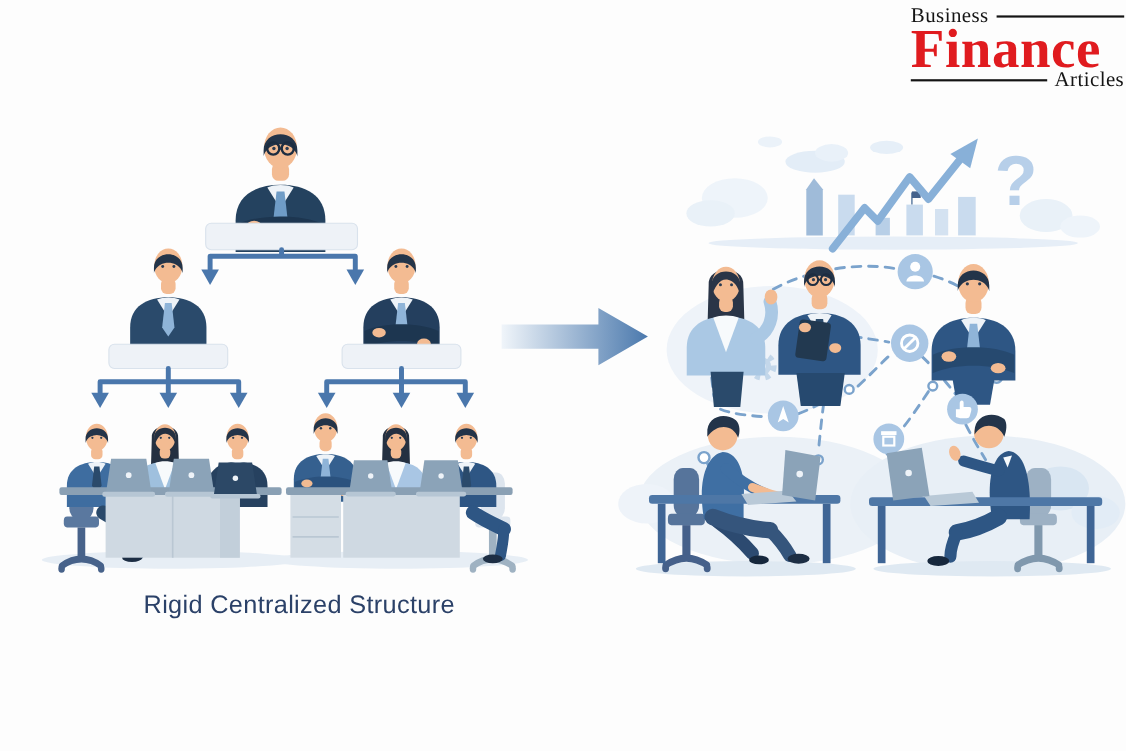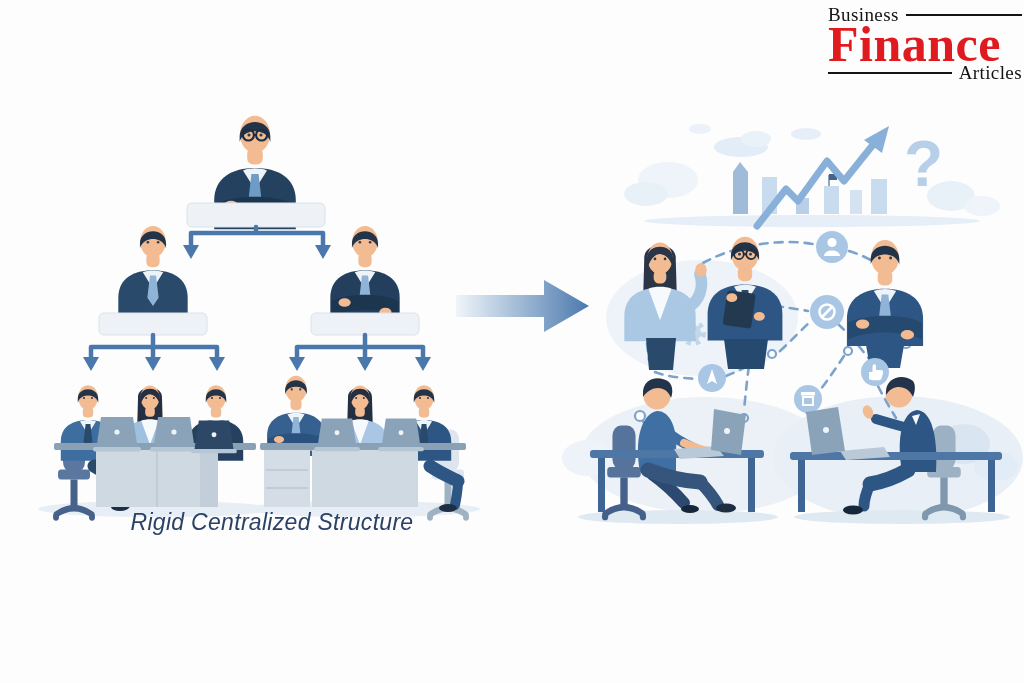--- a/index.html
+++ b/index.html
@@ -12,21 +12,21 @@
   .logo-word{font-size:19px;letter-spacing:.4px;white-space:nowrap;}
   .logo-line{flex:1;height:2.5px;background:#141414;}
   .logo-line.top{margin-left:7px;}
   .logo-line.bottom{margin-right:7px;}
   .logo-row.r1{margin-bottom:-6px;}
   .logo-finance{font-size:50px;line-height:.98;font-weight:700;color:#e01b1f;letter-spacing:.5px;}
   .logo-row.r3{margin-top:-7px;text-align:right;}
   
   .caption{position:absolute;width:400px;text-align:center;font-size:23px;color:#2b4168;
            letter-spacing:.3px;}
-  .caption-left{left:72px;top:509px;font-style:italic;}
+  .caption-left{left:72px;top:536px;}
   .caption-right{left:616px;top:539px;}
   svg{position:absolute;left:0;top:0;}
   .dash{stroke:#7ba3cc;stroke-width:2.6;stroke-dasharray:8 7;fill:none;stroke-linecap:round;}
   .conn{stroke:#4a77ac;stroke-width:4.5;fill:none;stroke-linecap:round;}
   .arrowhead{fill:#4a77ac;}
 </style>
 </head>
 <body>
 
 <div class="canvas">

